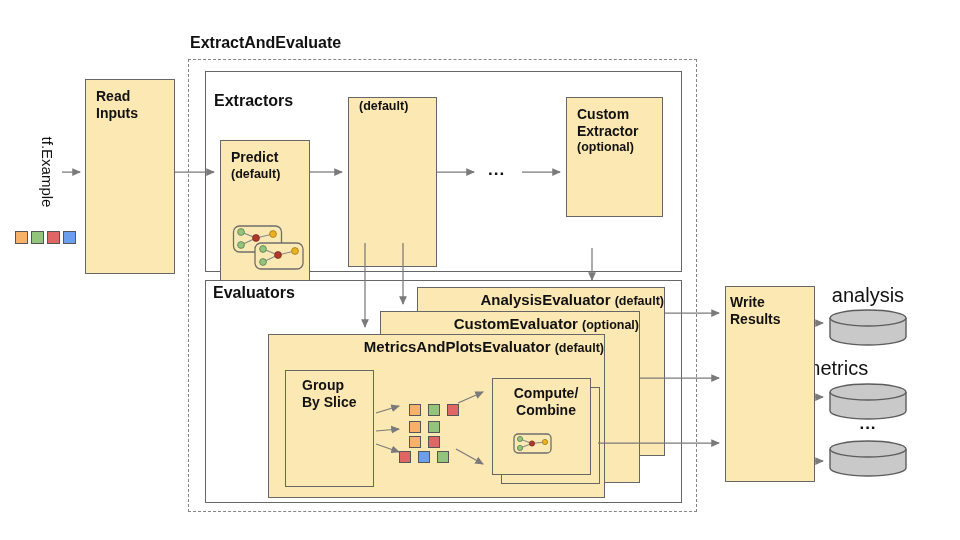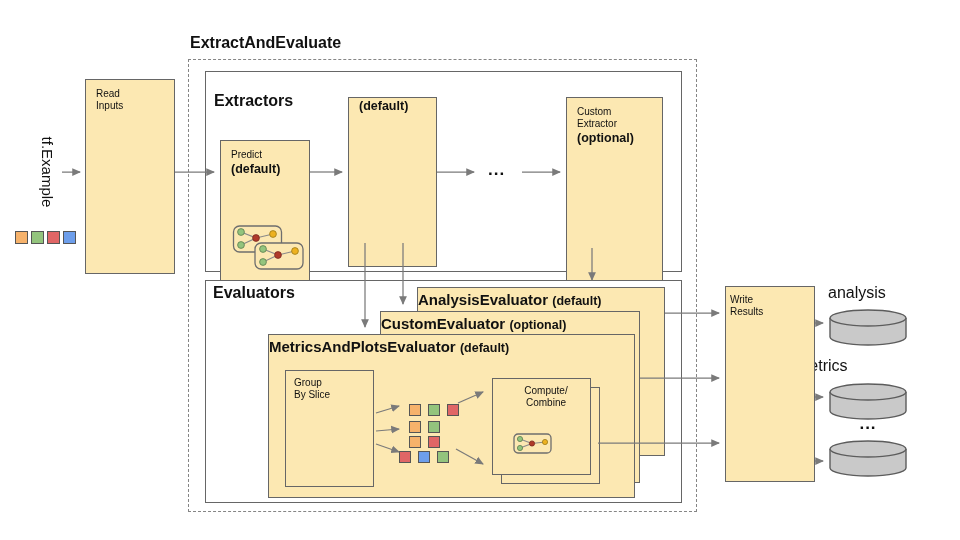--- a/index.html
+++ b/index.html
@@ -13,26 +13,26 @@
     box-sizing:border-box;
   }
   .whitebox{
     position:absolute;background:#fff;border:1.4px solid var(--box-border);box-sizing:border-box;
   }
   .dashedbox{
     position:absolute;border:1.6px dashed #858585;box-sizing:border-box;background:transparent;
   }
   .diagram-title{font-size:16px;font-weight:bold;white-space:nowrap;}
   .section-label{font-size:16px;font-weight:bold;white-space:nowrap;}
-  .box-name{font-size:10px;font-weight:normal;line-height:1.18;white-space:pre-line;}
+  .box-name{font-size:14px;font-weight:bold;line-height:1.18;white-space:pre-line;}
   .box-qual{font-size:12.5px;font-weight:bold;line-height:1.2;margin-top:1px;}
-  .card-title{font-size:15px;font-weight:bold;text-align:left;padding-top:3px;white-space:nowrap;}
+  .card-title{font-size:15px;font-weight:bold;text-align:right;padding-top:3px;white-space:nowrap;}
   .card-title .q{font-size:12.5px;}
   .pad{padding:8px 0 0 10px;}
-  .cyl-label{font-size:16px;}
+  .cyl-label{font-size:20px;text-align:center;}
   .dots{font-size:17px;font-weight:bold;letter-spacing:1px;}
   .vlabel{
     position:absolute;left:-6px;top:162px;width:104px;height:20px;text-align:center;
     font-size:15px;transform:rotate(90deg);transform-origin:center;white-space:nowrap;
   }
   .sqrow{position:absolute;display:flex;}
   .sqrow .sq{box-sizing:border-box;border:1.5px solid #555;}
   .squares-lg{gap:3px;}
   .squares-lg .sq{width:13px;height:13px;}
   .squares-sm{gap:7px;}
@@ -98,21 +98,21 @@
       </g>
     </svg>
   </div>
 
   <div class="tanbox" style="left:348px;top:97px;width:89px;height:170px;">
     <div class="box-qual" style="padding-left:10px;">(default)</div>
   </div>
 
   <div class="abs dots" style="left:488px;top:160px;">...</div>
 
-  <div class="tanbox" style="left:566px;top:97px;width:97px;height:184px;">
+  <div class="tanbox" style="left:566px;top:97px;width:97px;height:120px;">
     <div class="box-name pad">Custom
 Extractor</div>
     <div class="box-qual" style="padding-left:10px;">(optional)</div>
   </div>
 
   <div class="whitebox" style="left:205px;top:280px;width:477px;height:223px;">
     <div class="section-label" style="margin:3px 0 0 7px;">Evaluators</div>
   </div>
 
   <div class="tanbox" style="left:417px;top:287px;width:248px;height:169px;z-index:1;">
@@ -122,28 +122,28 @@
     </div>
   </div>
 
   <div class="tanbox" style="left:380px;top:311px;width:260px;height:172px;z-index:2;">
     <div class="card-title">
       <span>CustomEvaluator</span>
       <span class="q">(optional)</span>
     </div>
   </div>
 
-  <div class="tanbox" style="left:268px;top:334px;width:367px;height:164px;z-index:3;">
+  <div class="tanbox" style="left:268px;top:334px;width:337px;height:164px;z-index:3;">
     <div class="card-title">
       <span>MetricsAndPlotsEvaluator</span>
       <span class="q">(default)</span>
     </div>
 
     <div class="tanbox" style="left:16px;top:35px;width:89px;height:117px;">
-      <div class="box-name" style="padding:6px 0 0 8px;">Group
+      <div class="box-name" style="padding:6px 0 0 8px;margin-left:8px;">Group
 By Slice</div>
     </div>
 
     <div class="sqrow squares-sm" style="left:140px;top:69px;">
         <div class="sq" style="background: var(--square-orange);"></div>
         <div class="sq" style="background: var(--square-green);"></div>
         <div class="sq" style="background: var(--square-red);"></div>
       </div>
     <div class="sqrow squares-sm" style="left:140px;top:86px;">
         <div class="sq" style="background: var(--square-orange);"></div>

